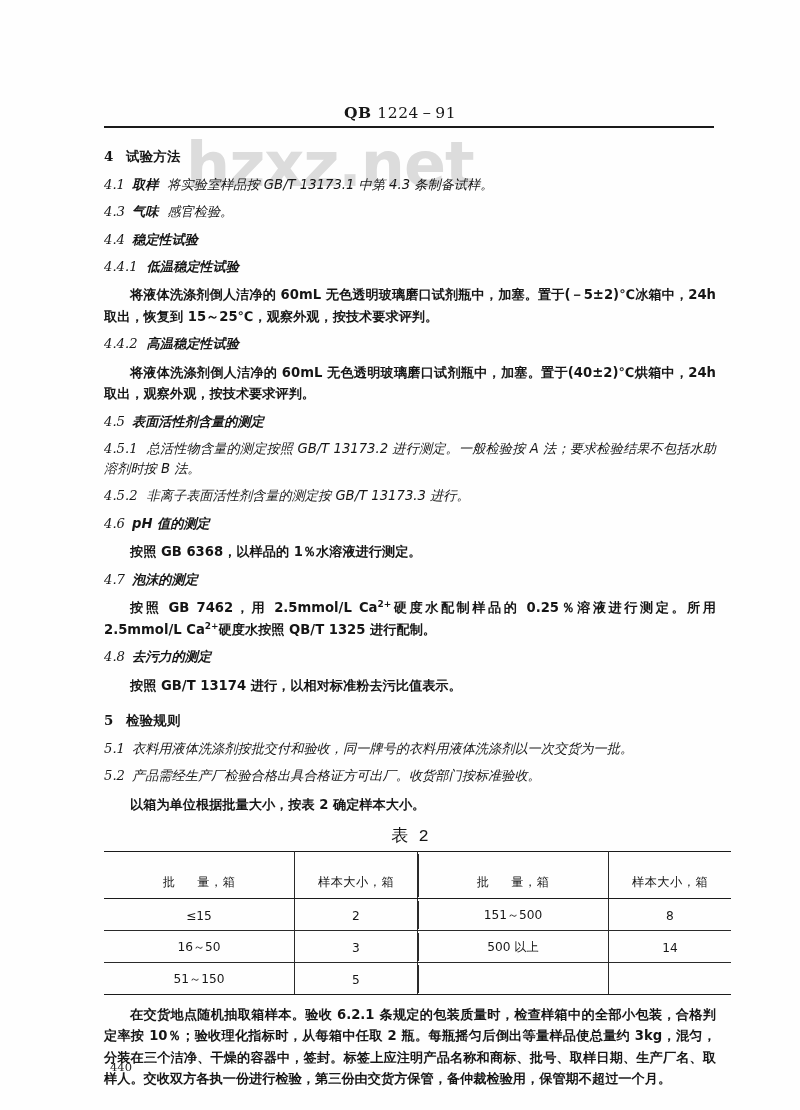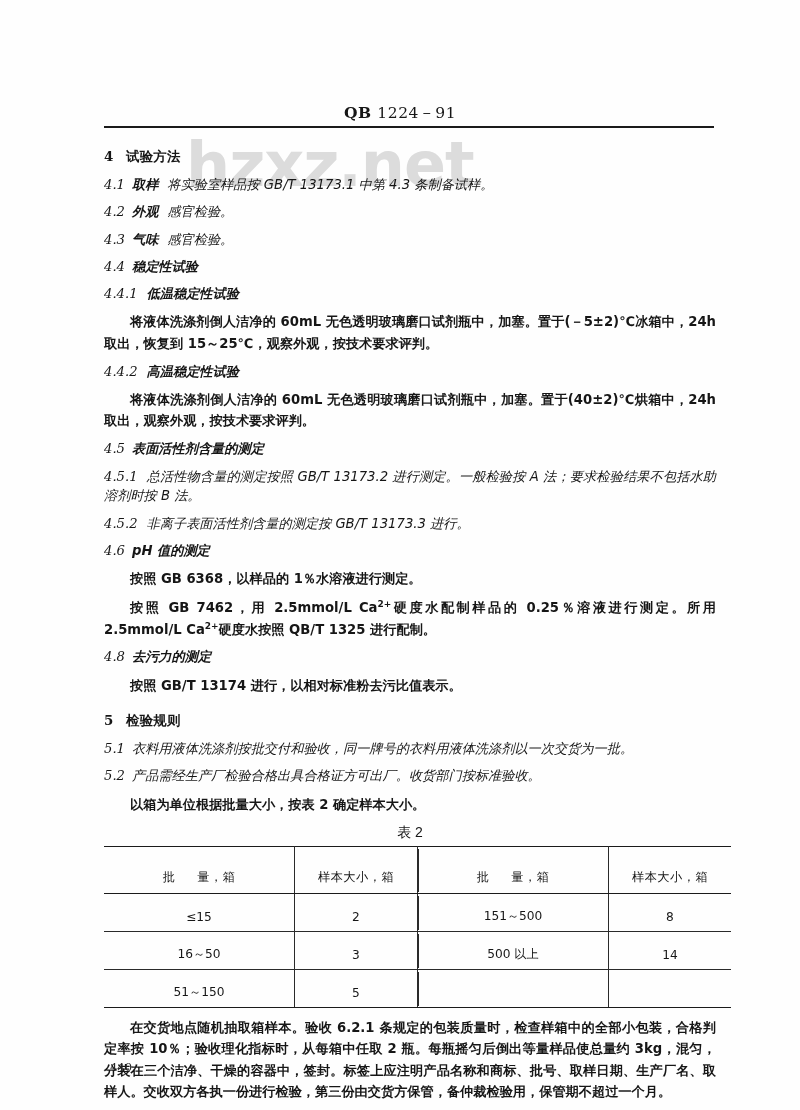--- a/index.html
+++ b/index.html
@@ -120,38 +120,38 @@
   }
   sup.sup {
     font-size: 0.68em;
     vertical-align: super;
     line-height: 0;
   }
 
   
   .table-caption {
     text-align: center;
-    font-size: 14px;
+    font-size: 17px;
     margin: 9px 0 4px 0;
-    font-family: Liberation Sans, sans-serif;
+    font-family: Liberation Mono, monospace;
   }
   .t2wrap {
     width: 608px;
     margin: 0;
   }
   table.t2 {
     border-collapse: collapse;
     width: 608px;
     font-size: 12.2px;
     table-layout: fixed;
   }
   table.t2 td, table.t2 th {
     text-align: center;
     font-weight: normal;
-    padding: 14px 2px 6px 2px;
+    padding: 8px 2px 6px 2px;
     height: 17px;
     background: transparent;
   }
   table.t2 .c1 { width: 186px; }
   table.t2 .c2 { width: 118px; }
   table.t2 .c3 { width: 186px; }
   table.t2 .c4 { width: 118px; }
 
   table.t2 tr.head th {
     border-top: 1.7px solid #1b1b1b;
@@ -202,23 +202,20 @@
 
     <div class="sec-head">
       <span class="num roman">4</span>
       <span>试验方法</span>
     </div>
 
     <p class="clause">
       <span class="cnum">4.1</span><span class="ctitle">取样</span><span>将实验室样品按 GB/T 13173.1 中第 4.3 条制备试样。</span>
     </p>
 
-    <p class="clause">
-      <span class="cnum">4.2</span><span class="ctitle">外观</span><span>感官检验。</span>
-    </p>
 
     <p class="clause">
       <span class="cnum">4.3</span><span class="ctitle">气味</span><span>感官检验。</span>
     </p>
 
     <p class="clause">
       <span class="cnum">4.4</span><span class="ctitle">稳定性试验</span>
     </p>
 
     <p class="clause sub">
@@ -244,20 +241,23 @@
     <p class="clause sub">
       <span class="cnum">4.5.2</span><span>非离子表面活性剂含量的测定按 GB/T 13173.3 进行。</span>
     </p>
 
     <p class="clause">
       <span class="cnum">4.6</span><span class="ctitle">pH 值的测定</span>
     </p>
 
     <p class="para">按照 GB 6368，以样品的 1％水溶液进行测定。</p>
 
+    <p class="clause">
+      <span class="cnum">4.7</span><span class="ctitle">泡沫的测定</span>
+    </p>
 
     <p class="para"><span>按照 GB 7462，用 2.5mmol/L Ca</span><sup class="sup">2+</sup><span>硬度水配制样品的 0.25％溶液进行测定。所用 2.5mmol/L Ca</span><sup class="sup">2+</sup><span>硬度水按照 QB/T 1325 进行配制。</span></p>
 
     <p class="clause">
       <span class="cnum">4.8</span><span class="ctitle">去污力的测定</span>
     </p>
 
     <p class="para">按照 GB/T 13174 进行，以相对标准粉去污比值表示。</p>
 
     <div class="sec-head" style="margin-top:16px;">

